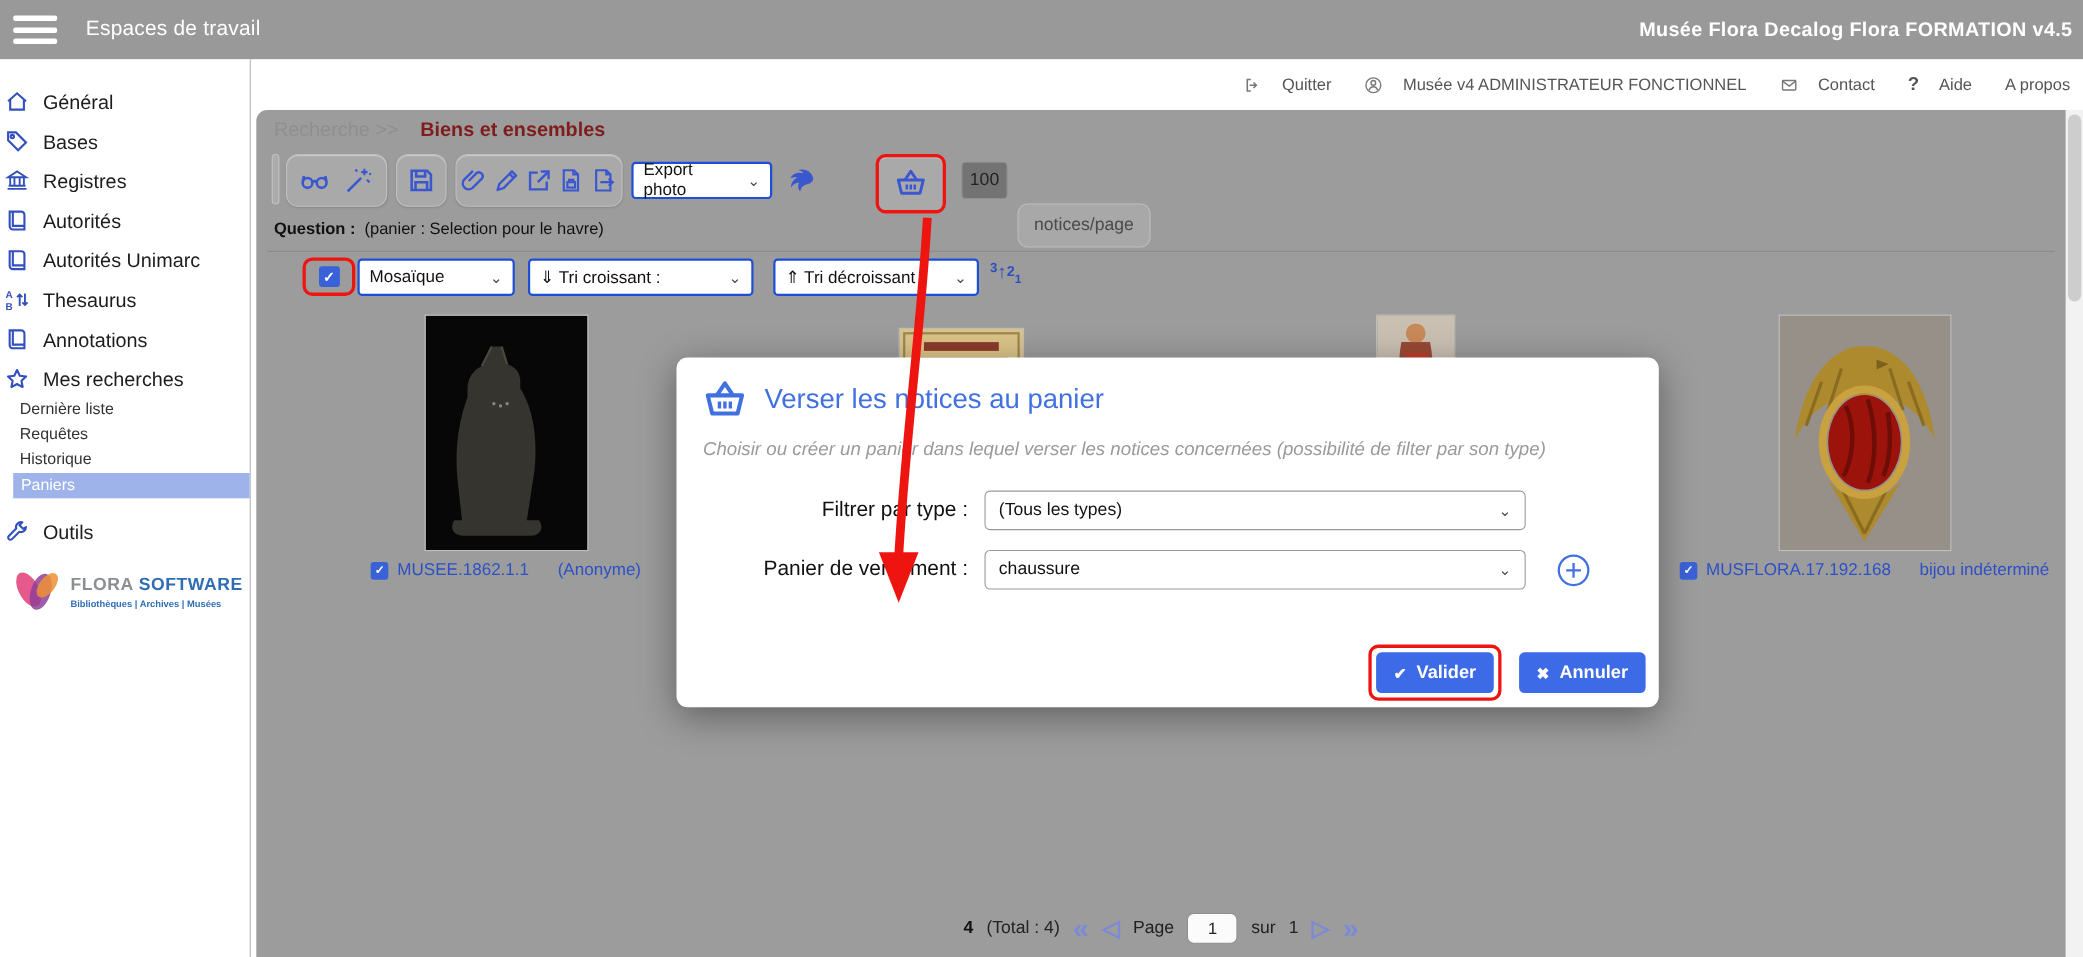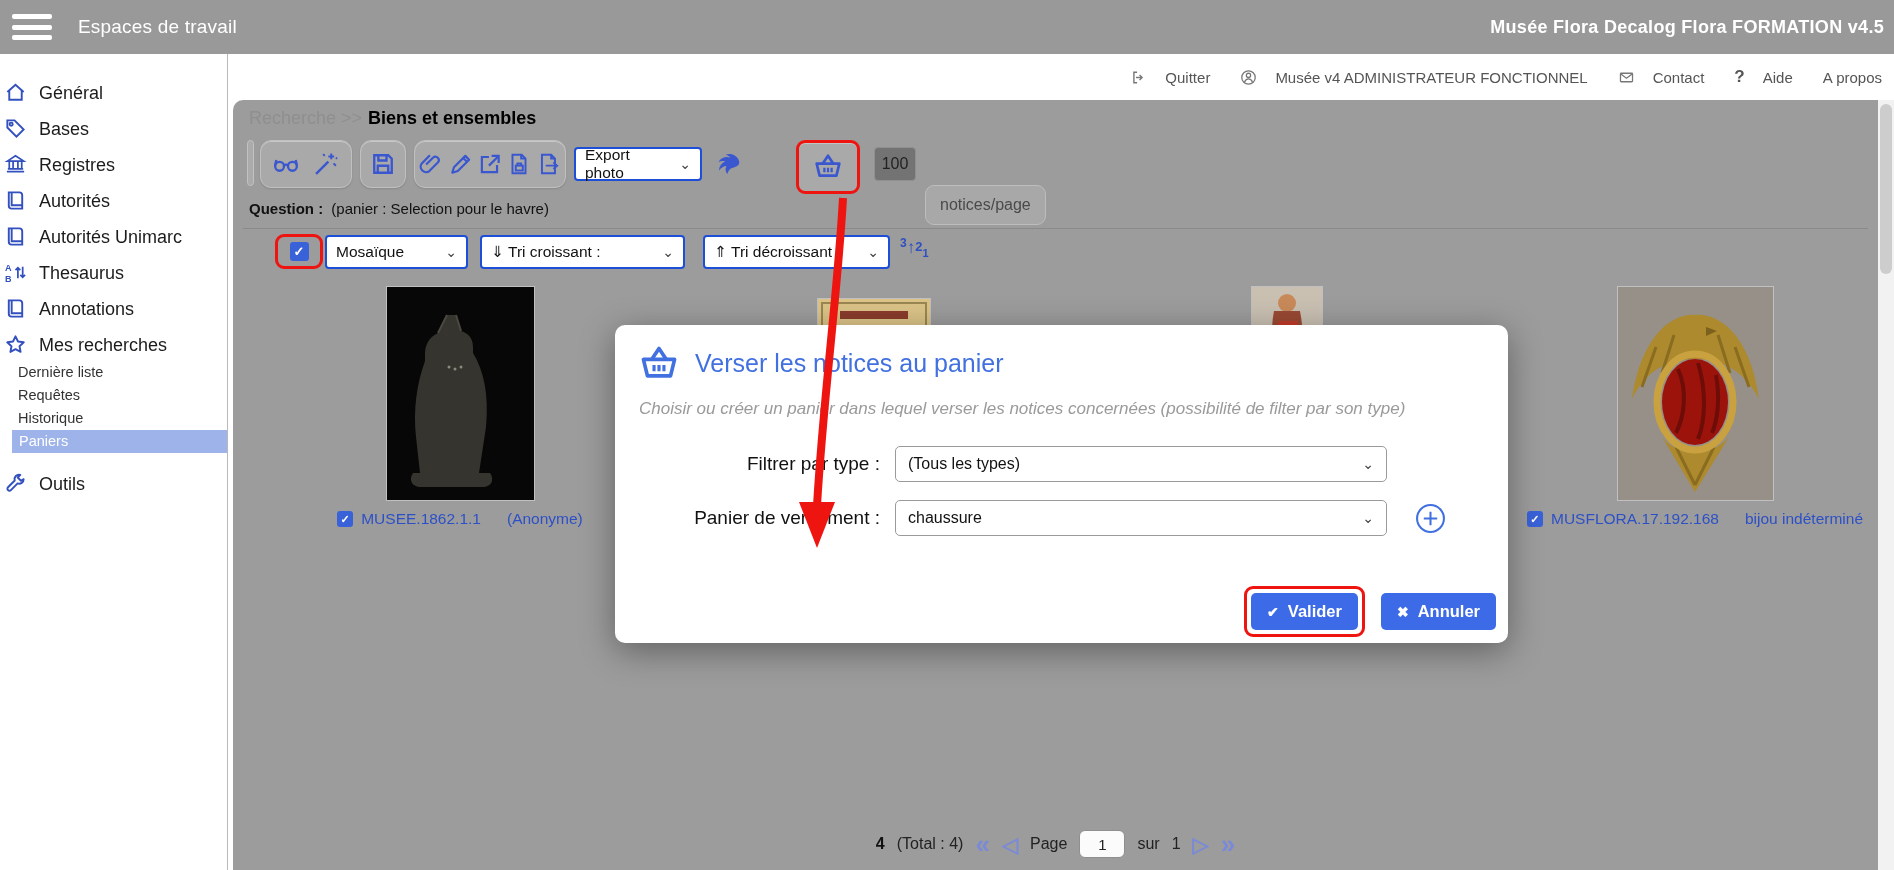--- a/index.html
+++ b/index.html
@@ -29,21 +29,21 @@
   .subitem.active { background:#9db3e9; color:#fff; margin-left:12px; padding-left:7px; }
   .outilswrap { margin-top:6px; }
   .logo { position:absolute; left:10px; top:456px; display:flex; align-items:center; gap:8px; }
   .logotext .l1 { color:#8a8f94; font-weight:bold; font-size:16px; letter-spacing:.5px; }
   .logotext .l2 { color:#2f6db5; font-weight:bold; font-size:16px; letter-spacing:.5px; }
   .logotext .tag { color:#2f6db5; font-size:8.5px; margin-top:3px; font-weight:bold; }
 
   
   .panel { position:absolute; left:233px; top:100px; width:1645px; height:770px; background:#9c9c9c; border-top-left-radius:10px; }
   .crumb { position:absolute; left:16px; top:8px; font-size:18px; color:#8f8f8f; }
-  .crumb b { color:#000000; margin-left:6px; }
+  .crumb b { color:#7f1d1d; margin-left:20px; }
 
   .tbar { position:absolute; left:0; top:36px; right:0; height:58px; }
   .tbar > * { position:absolute; top:4px; }
   .sep { left:14px; width:7px; height:46px; background:#ababab; border:1px solid #c2c2c2; border-radius:5px; }
   .pill { height:48px; background:#a9a9a9; border:1px solid #c0c0c0; border-radius:11px; box-shadow:inset 0 1px 0 rgba(255,255,255,.35), 0 1px 2px rgba(0,0,0,.12); display:flex; align-items:center; justify-content:space-evenly; }
   .iconbtn { cursor:pointer; }
   .selbox { height:34px; background:#fff; border:2px solid #1d4ed8; border-radius:4px; display:flex; align-items:center; justify-content:space-between; padding:0 9px; font-size:15.5px; color:#111; cursor:pointer; }
   .tbar .selbox { top:11px; }
   .chev { color:#444; font-size:14px; margin-left:8px; }
   .birdbtn { cursor:pointer; top:12px; }
@@ -216,20 +216,32 @@
     <div class="subitem active">Paniers</div>
   </div>
   <div class="outilswrap">
     <div class="sitem">
       <svg class="sic" width="23" height="23" viewBox="0 0 24 24" fill="none" stroke="#3350bf" stroke-width="2" stroke-linejoin="round">
           <path d="M20.5 7.5a4.7 4.7 0 01-6.3 4.4l-7 7a2.1 2.1 0 01-3-3l7-7A4.7 4.7 0 0117 3l-2.7 2.7 3.4 3.4L20.5 7.5z"></path>
         </svg>
       <span>Outils</span>
     </div>
   </div>
+  <div class="logo">
+    <svg width="46" height="56" viewBox="0 0 46 56">
+      <ellipse cx="16" cy="26" rx="9" ry="17" fill="#e2477e" opacity="0.9" transform="rotate(-28 16 26)"></ellipse>
+      <ellipse cx="27" cy="28" rx="9" ry="17" fill="#8f3f97" opacity="0.85" transform="rotate(18 27 28)"></ellipse>
+      <ellipse cx="33" cy="22" rx="7" ry="13" fill="#ef8f35" opacity="0.85" transform="rotate(38 33 22)"></ellipse>
+    </svg>
+    <div class="logotext">
+      <span class="l1">FLORA</span>
+      <span class="l2">SOFTWARE</span>
+      <div class="tag">Bibliothèques | Archives | Musées</div>
+    </div>
+  </div>
 </aside>
 
 <main class="panel">
 
   <div class="crumb">
     <span>Recherche &gt;&gt;</span><b>Biens et ensembles</b>
   </div>
 
   <div class="tbar">
     <div class="sep"></div>

